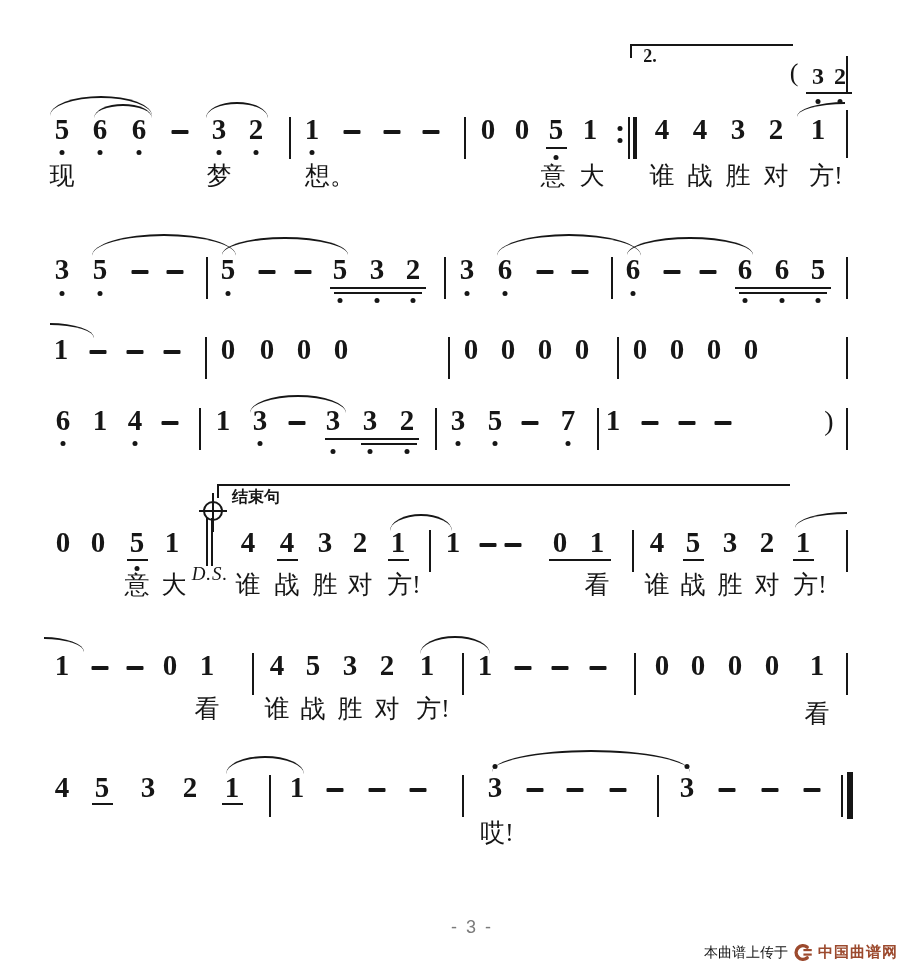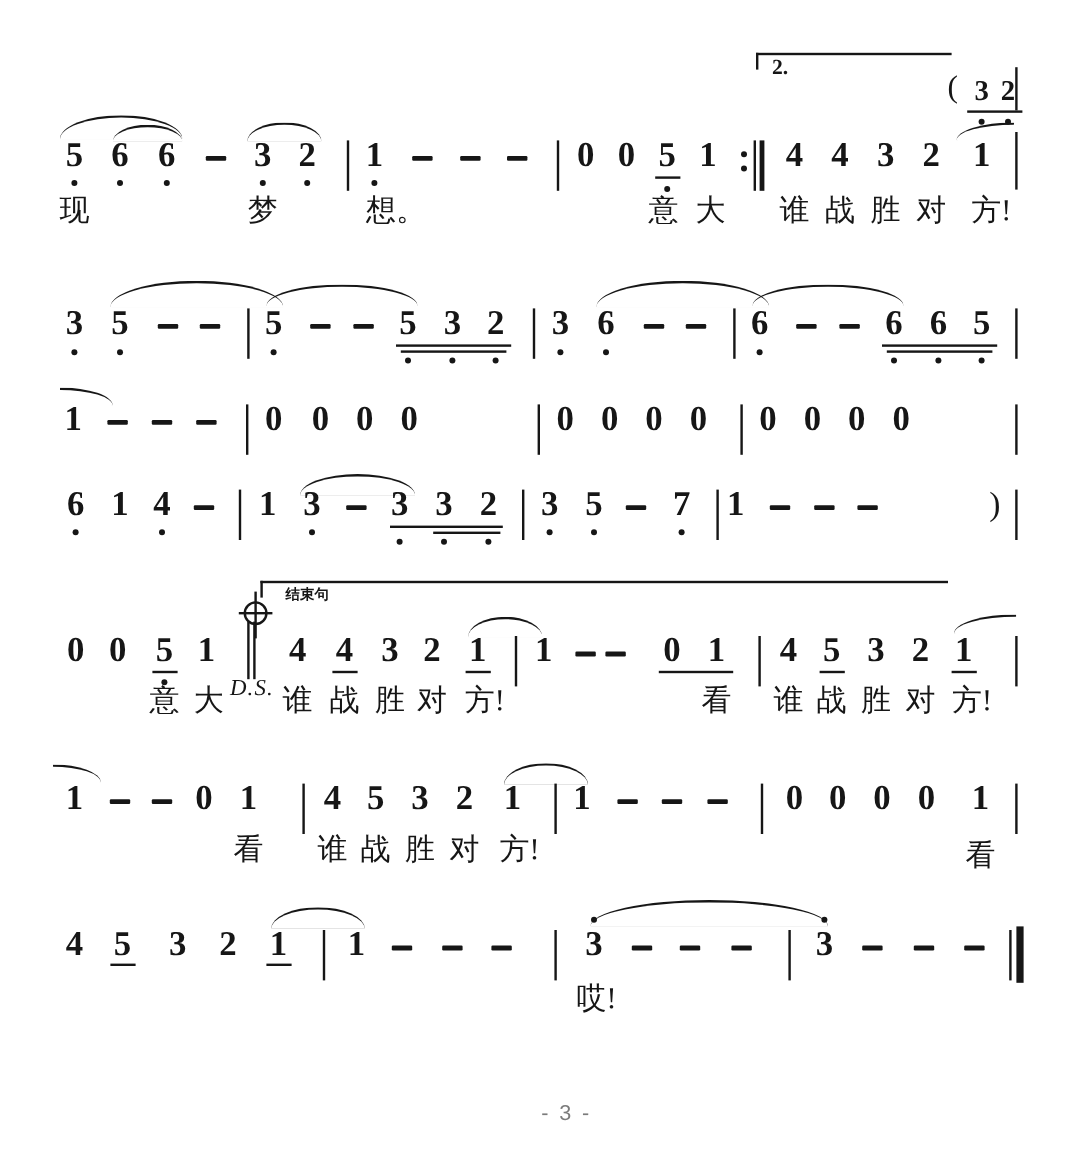--- a/index.html
+++ b/index.html
@@ -25,20 +25,31 @@
   .footer-page{position:absolute;left:472px;top:917px;transform:translateX(-50%);color:var(--muted);font-size:18px;font-family:"Liberation Sans",sans-serif;letter-spacing:2px;}
   .footer-credit{position:absolute;left:704px;top:943px;display:flex;align-items:center;gap:5px;font-size:14px;color:#111;font-family:"Liberation Sans",sans-serif;}
   .footer-credit .site{color:var(--brand);font-weight:700;font-size:15px;letter-spacing:1px;}
   .footer-credit .logo{color:var(--brand);display:inline-flex;align-items:center;}
 </style>
 </head>
 <body>
 
 <div id="sheet">
   <div class="footer-page">- 3 -</div>
+  <div class="footer-credit">
+    <span>本曲谱上传于</span>
+    <span class="logo">
+      <svg width="20" height="19" viewBox="0 0 24 22" aria-hidden="true">
+        <path d="M17 4.5 A8.2 8.2 0 1 0 17 17.5" fill="none" stroke="currentColor" stroke-width="4.2" stroke-linecap="round"></path>
+        <rect x="12.5" y="6.8" width="10" height="2.6" fill="currentColor"></rect>
+        <rect x="12.5" y="12.2" width="10" height="2.6" fill="currentColor"></rect>
+      </svg>
+    </span>
+    <span class="site">中国曲谱网</span>
+  </div>
 <div class="el hline" style="left: 630px; top: 44px; width: 163px; height: 2px;"></div>
     <div class="el bar" style="left: 630px; top: 44px; width: 2px; height: 14px;"></div>
     <div class="el label" style="left: 650px; top: 47px; font-size: 18px;">2.</div>
     <div class="el label paren" style="left: 794px; top: 60px; font-size: 26px;">(</div>
     <div class="el note" style="left: 818px; top: 64px; font-size: 24px;">3</div>
     <div class="el note" style="left: 840px; top: 64px; font-size: 24px;">2</div>
     <div class="el uline" style="left: 806px; top: 92px; width: 46px; height: 2px;"></div>
     <div class="el dot" style="left: 818px; top: 99px;"></div>
     <div class="el dot" style="left: 840px; top: 99px;"></div>
     <div class="el bar" style="left: 846px; top: 56px; width: 2px; height: 36px;"></div>
@@ -185,21 +196,21 @@
     <div class="el dot" style="left: 260px; top: 441px;"></div>
     <div class="el dot" style="left: 458px; top: 441px;"></div>
     <div class="el dot" style="left: 495px; top: 441px;"></div>
     <div class="el dot" style="left: 568px; top: 441px;"></div>
     <div class="el dot" style="left: 333px; top: 449px;"></div>
     <div class="el dot" style="left: 370px; top: 449px;"></div>
     <div class="el dot" style="left: 407px; top: 449px;"></div>
     <div class="el slur" style="left: 250px; top: 395px; width: 96px; height: 16px;"></div>
     <div class="el hline" style="left: 217px; top: 484px; width: 573px; height: 2px;"></div>
     <div class="el bar" style="left: 217px; top: 484px; width: 2px; height: 14px;"></div>
-    <div class="el label" style="left: 256px; top: 489px; font-size: 12px;">结束句</div>
+    <div class="el label" style="left: 256px; top: 489px; font-size: 16px;">结束句</div>
     <div class="el coda" style="left: 203px; top: 501px; width: 20px; height: 20px;"></div>
     <div class="el bar" style="left: 212px; top: 493px; width: 2px; height: 39px;"></div>
     <div class="el hline" style="left: 199px; top: 510px; width: 28px; height: 2px;"></div>
     <div class="el bar" style="left: 206px; top: 518px; width: 2px; height: 48px;"></div>
     <div class="el bar" style="left: 211px; top: 518px; width: 2px; height: 48px;"></div>
     <div class="el note" style="left: 63px; top: 528px;">0</div>
     <div class="el note" style="left: 98px; top: 528px;">0</div>
     <div class="el note" style="left: 137px; top: 528px;">5</div>
     <div class="el uline" style="left: 127px; top: 559px; width: 21px; height: 2px;"></div>
     <div class="el dot" style="left: 137px; top: 566px;"></div>

